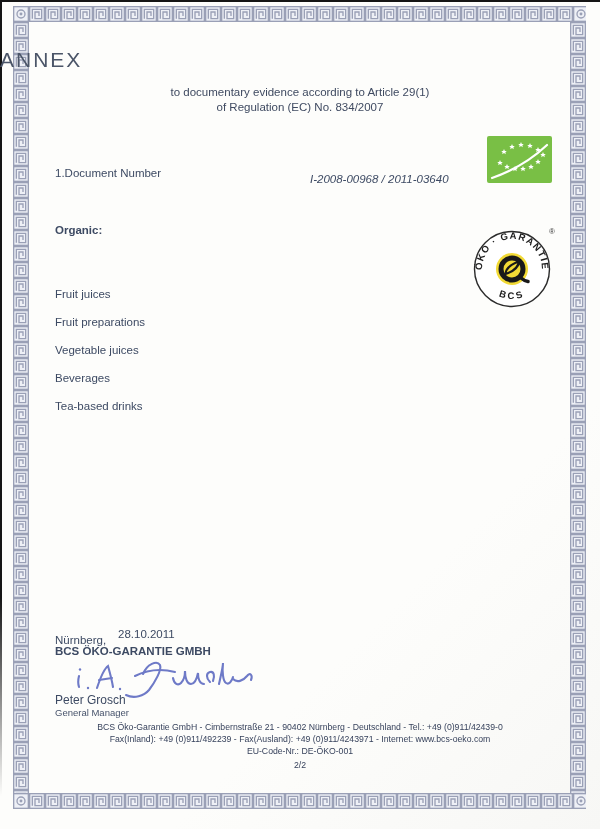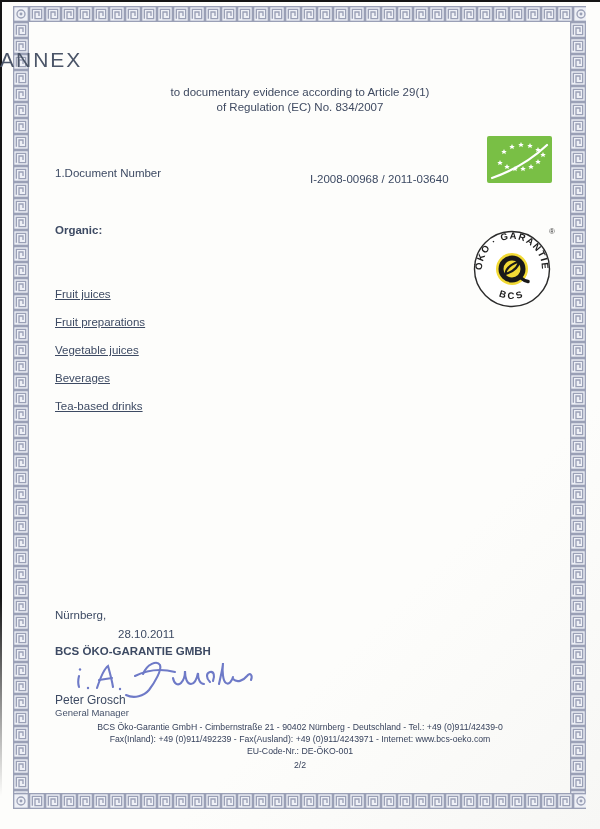--- a/index.html
+++ b/index.html
@@ -22,21 +22,21 @@
   .strip.bottom{left:0;bottom:0;right:0;height:16px;}
   .strip.left{left:0;top:16px;bottom:16px;width:16px;flex-direction:column;}
   .strip.right{right:0;top:16px;bottom:16px;width:16px;flex-direction:column;}
   .strip svg{flex:0 0 auto;display:block;}
 
   .abs{position:absolute;}
   .title{left:0;right:0;top:48px;font-size:21px;letter-spacing:2px;color:#4b5568;}
   .subtitle{left:0;right:0;top:85px;text-align:center;font-size:11.5px;line-height:15px;color:#3f4a61;}
   .label{font-size:11.5px;color:#3d4a63;}
   .bold{font-weight:bold;}
-  .products{left:55px;top:288px;display:flex;flex-direction:column;gap:16px;font-size:11.5px;line-height:12px;text-decoration:underline;}
+  .products{left:55px;top:288px;display:flex;flex-direction:column;gap:16px;font-size:11.5px;line-height:12px;}
   .footer{left:0;right:0;text-align:center;font-size:8.7px;color:#37425c;line-height:11.5px;}
   .pagenum{left:0;right:0;top:760px;text-align:center;font-size:8.7px;color:#37425c;}
   .gm{font-size:9.5px;color:#47536b;}
   .sig{left:55px;top:650px;}
 </style>
 </head>
 <body>
 
 <div class="page">
 
@@ -738,21 +738,21 @@
       </div>
   </div>
 
   <div class="abs title">ANNEX</div>
   <div class="abs subtitle">
     <div>to documentary evidence according to Article 29(1)</div>
     <div>of Regulation (EC) No. 834/2007</div>
   </div>
 
   <div class="abs label" style="left:55px;top:167px;">1.Document Number</div>
-  <div class="abs label" style="left:310px;top:173px;">I-2008-00968 / 2011-03640</div>
+  <div class="abs label" style="left:310px;top:173px;font-style:italic;">I-2008-00968 / 2011-03640</div>
 
   <svg class="abs" style="left:487px;top:136px;" width="65" height="47" viewBox="0 0 65 47">
     <defs>
       <path id="star" d="M0,-2.9 L0.87,-0.9 L2.76,-0.9 L1.4,0.35 L1.7,2.35 L0,1.11 L-1.7,2.35 L-1.4,0.35 L-2.76,-0.9 L-0.87,-0.9 Z" fill="#ffffff"></path>
     </defs>
     <rect x="0" y="0" width="65" height="47" rx="2" fill="#79bf45"></rect>
     <path d="M5 42 C22 36 42 26 60 9" fill="none" stroke="#ffffff" stroke-width="2.2" stroke-linecap="round"></path>
     <g>
       <use href="#star" x="17" y="16"></use>
         <use href="#star" x="25" y="11"></use>
@@ -789,21 +789,21 @@
   </svg>
 
   <div class="abs products">
       <div>Fruit juices</div>
       <div>Fruit preparations</div>
       <div>Vegetable juices</div>
       <div>Beverages</div>
       <div>Tea-based drinks</div>
     </div>
 
-  <div class="abs label" style="left:55px;top:609px;text-align:center;">Nürnberg,</div>
+  <div class="abs label" style="left:55px;top:634px;text-align:center;">Nürnberg,</div>
   <div class="abs label" style="left:118px;top:628px;">28.10.2011</div>
   <div class="abs label bold" style="left:55px;top:645px;">BCS ÖKO-GARANTIE GMBH</div>
 
   <svg class="abs sig" width="220" height="55" viewBox="0 0 220 55">
     <g fill="none" stroke="#5b68c0" stroke-width="2.1" stroke-linecap="round" opacity="0.88">
       <path d="M24 26 C23 30 23 34 24 37"></path>
       <circle cx="25" cy="19.5" r="1.2" fill="#5b68c0" stroke="none"></circle>
       <circle cx="33" cy="38" r="1.2" fill="#5b68c0" stroke="none"></circle>
       <path d="M42 38 C46 26 50 18 53 16 C55 23 57 31 58 37"></path>
       <path d="M44 30 L57 28"></path>

